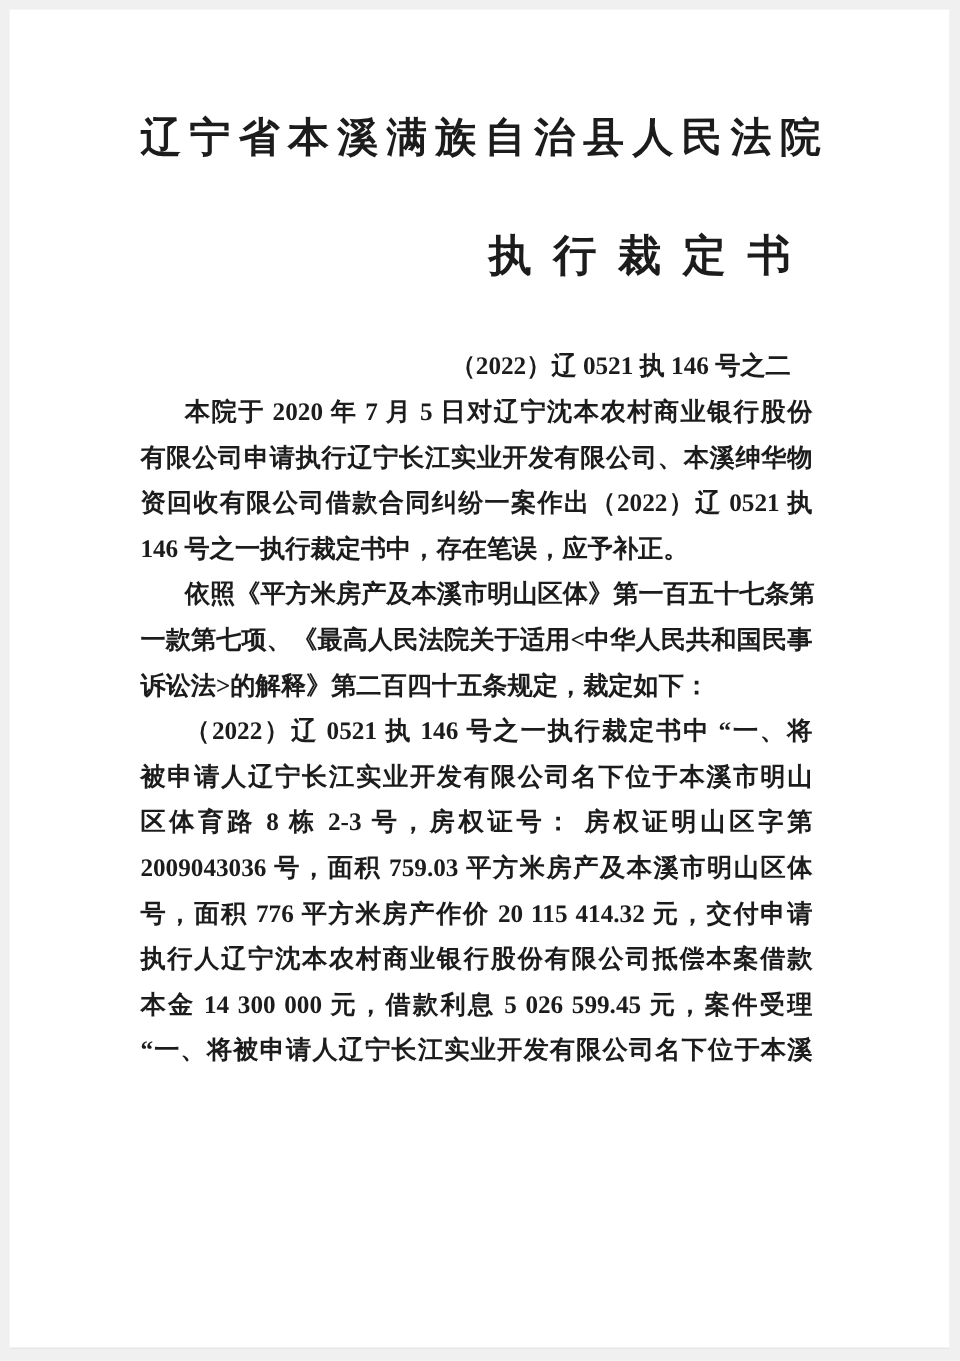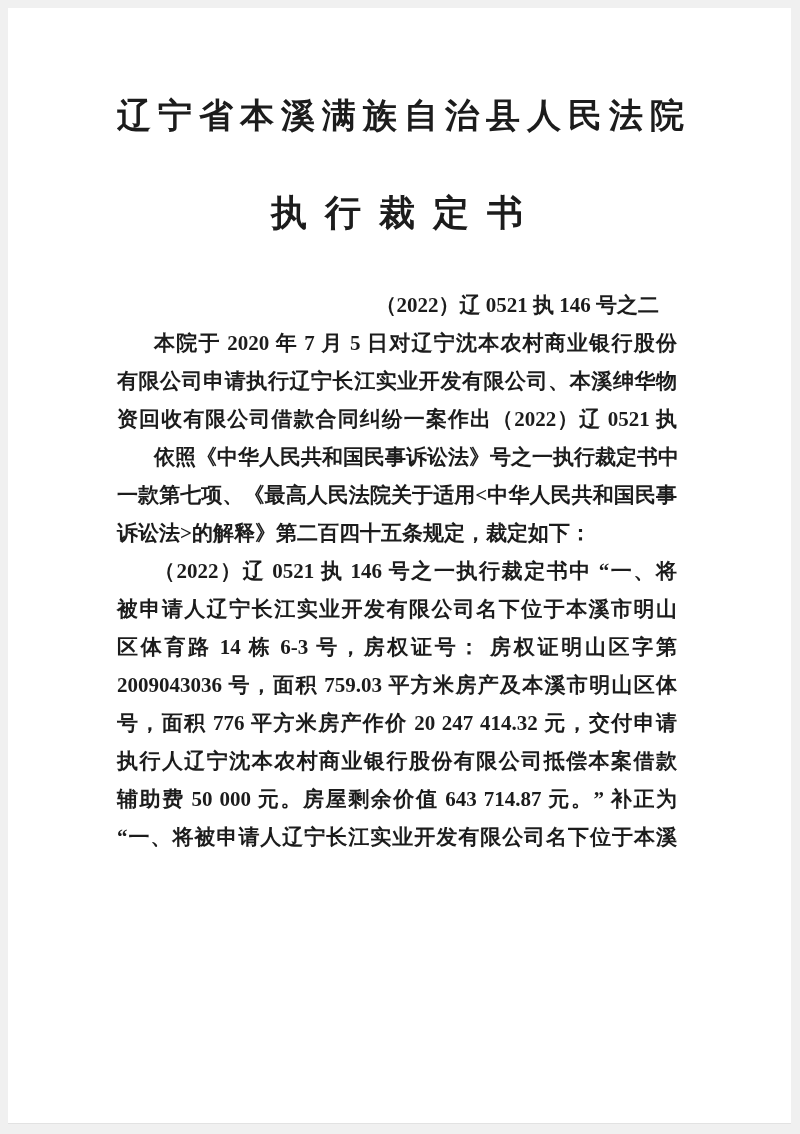--- a/index.html
+++ b/index.html
@@ -40,21 +40,21 @@
     text-align: center;
     white-space: nowrap;
   }
   .doc-title {
     margin: 52px 0 0 0;
     font-size: 36px;
     font-weight: 700;
     line-height: 46px;
     letter-spacing: 18px;
     text-indent: 18px;
-    text-align: center;
+    text-align: right;
     white-space: nowrap;
   }
   .body-text {
     margin-top: 50px;
     font-size: 21px;
     font-weight: 600;
     line-height: 38px;
   }
   .line {
     white-space: nowrap;
@@ -80,26 +80,27 @@
 <div class="page">
   <div class="content">
     <h1 class="court-name">辽宁省本溪满族自治县人民法院</h1>
     <h2 class="doc-title">执行裁定书</h2>
     <div class="body-text">
       <div class="line case-number">（2022）辽 0521 执 146 号之二</div>
 
     <div class="line indent justify">本院于 2020 年 7 月 5 日对辽宁沈本农村商业银行股份</div>
         <div class="line justify">有限公司申请执行辽宁长江实业开发有限公司、本溪绅华物</div>
         <div class="line justify">资回收有限公司借款合同纠纷一案作出（2022）辽 0521 执</div>
-        <div class="line indent justify">依照《中华人民共和国民事诉讼法》号之一执行裁定书中</div>
+        <div class="line">146 号之一执行裁定书中，存在笔误，应予补正。</div>
+        <div class="line indent justify">依照《平方米房产及本溪市明山区体》第一百五十七条第</div>
         <div class="line justify">一款第七项、《最高人民法院关于适用&lt;中华人民共和国民事</div>
         <div class="line">诉讼法&gt;的解释》第二百四十五条规定，裁定如下：</div>
         <div class="line indent justify">（2022）辽 0521 执 146 号之一执行裁定书中 “一、将</div>
         <div class="line justify">被申请人辽宁长江实业开发有限公司名下位于本溪市明山</div>
-        <div class="line justify">区体育路 14 栋 6-3 号，房权证号： 房权证明山区字第</div>
+        <div class="line justify">区体育路 8 栋 2-3 号，房权证号： 房权证明山区字第</div>
         <div class="line justify">2009043036 号，面积 759.03 平方米房产及本溪市明山区体</div>
-        <div class="line justify">号，面积 776 平方米房产作价 20 247 414.32 元，交付申请</div>
+        <div class="line justify">号，面积 776 平方米房产作价 20 115 414.32 元，交付申请</div>
         <div class="line justify">执行人辽宁沈本农村商业银行股份有限公司抵偿本案借款</div>
-        <div class="line justify">辅助费 50 000 元。房屋剩余价值 643 714.87 元。” 补正为</div>
+        <div class="line justify">本金 14 300 000 元，借款利息 5 026 599.45 元，案件受理</div>
         <div class="line justify">“一、将被申请人辽宁长江实业开发有限公司名下位于本溪</div>
       </div>
   </div>
 </div>
 
 </body></html>

